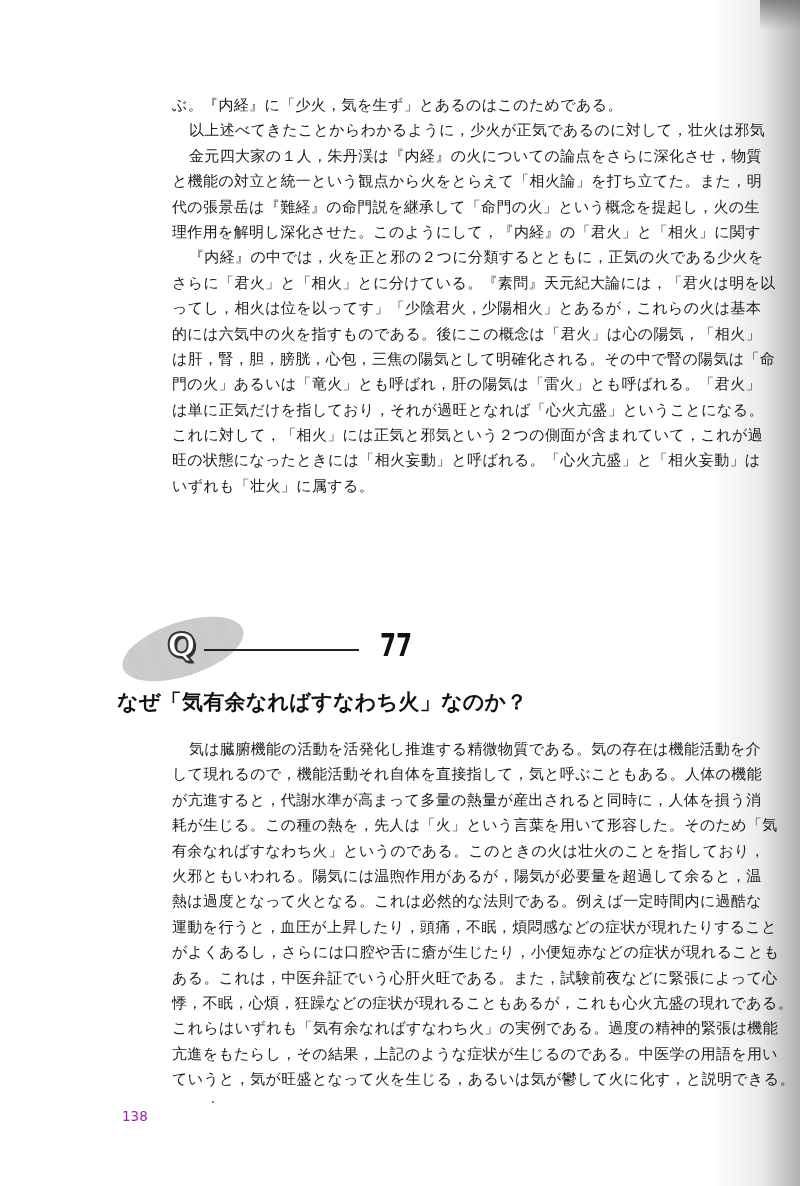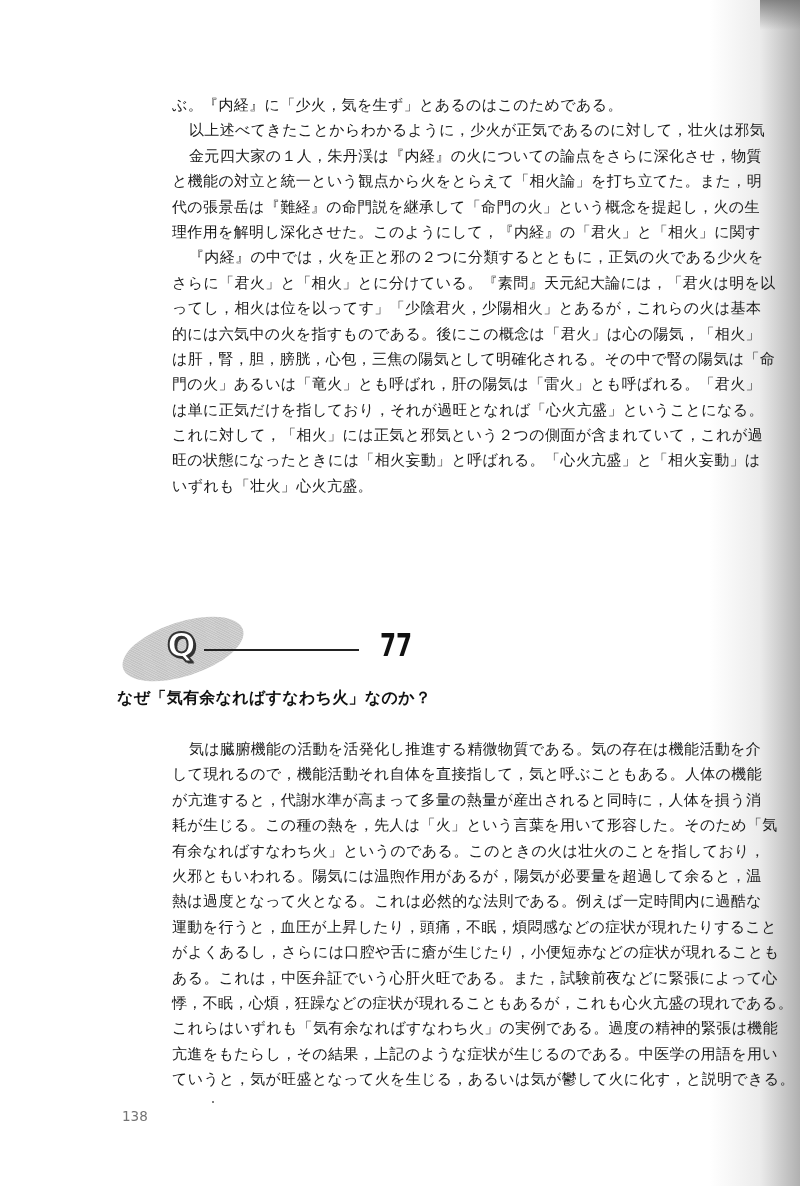--- a/index.html
+++ b/index.html
@@ -45,26 +45,26 @@
   .q-rule {
     position: absolute; left: 92px; top: 31px; width: 155px; height: 1.5px; background: #222;
   }
   .q-number {
     position: absolute; left: 268px; top: 8px;
     font-family: "DejaVu Sans", sans-serif; font-weight: bold; font-size: 32px;
     transform: scaleX(0.72); transform-origin: left center; color: #111;
   }
   .q-title {
     position: absolute; left: 117px; top: 688px;
-    font-family: "DejaVu Sans", sans-serif; font-size: 16px; font-weight: bold; color: #111;
+    font-family: "DejaVu Sans", sans-serif; font-size: 21px; font-weight: bold; color: #111;
     letter-spacing: 0.3px;
   }
   .page-number {
     position: absolute; left: 122px; top: 1108px;
-    font-family: "DejaVu Sans", sans-serif; font-size: 13.5px; color: #737373;
+    font-family: "DejaVu Sans", sans-serif; font-size: 13.5px; color: #a21caf;
   }
   .speck { position: absolute; left: 212px; top: 1101px; width: 2px; height: 2px; background:#555; border-radius:50%; }
 </style>
 </head>
 <body>
 
 <div class="page-shadow"></div>
 <div class="top-shadow"></div>
 
 <div class="text-block" id="block1">
@@ -76,21 +76,21 @@
   <div class="line">理作用を解明し深化させた。このようにして，『内経』の「君火」と「相火」に関す</div>
   <div class="line indent">『内経』の中では，火を正と邪の２つに分類するとともに，正気の火である少火を</div>
   <div class="line">さらに「君火」と「相火」とに分けている。『素問』天元紀大論には，「君火は明を以</div>
   <div class="line">ってし，相火は位を以ってす」「少陰君火，少陽相火」とあるが，これらの火は基本</div>
   <div class="line">的には六気中の火を指すものである。後にこの概念は「君火」は心の陽気，「相火」</div>
   <div class="line">は肝，腎，胆，膀胱，心包，三焦の陽気として明確化される。その中で腎の陽気は「命</div>
   <div class="line">門の火」あるいは「竜火」とも呼ばれ，肝の陽気は「雷火」とも呼ばれる。「君火」</div>
   <div class="line">は単に正気だけを指しており，それが過旺となれば「心火亢盛」ということになる。</div>
   <div class="line">これに対して，「相火」には正気と邪気という２つの側面が含まれていて，これが過</div>
   <div class="line">旺の状態になったときには「相火妄動」と呼ばれる。「心火亢盛」と「相火妄動」は</div>
-  <div class="line last">いずれも「壮火」心火亢盛。</div>
+  <div class="line last">いずれも「壮火」に属する。</div>
 </div>
 
 <div class="q-header">
   <div class="q-oval"></div>
   <div class="q-letter">Q</div>
   <div class="q-rule"></div>
   <div class="q-number">77</div>
 </div>
 
 <div class="q-title">なぜ「気有余なればすなわち火」なのか？</div>

